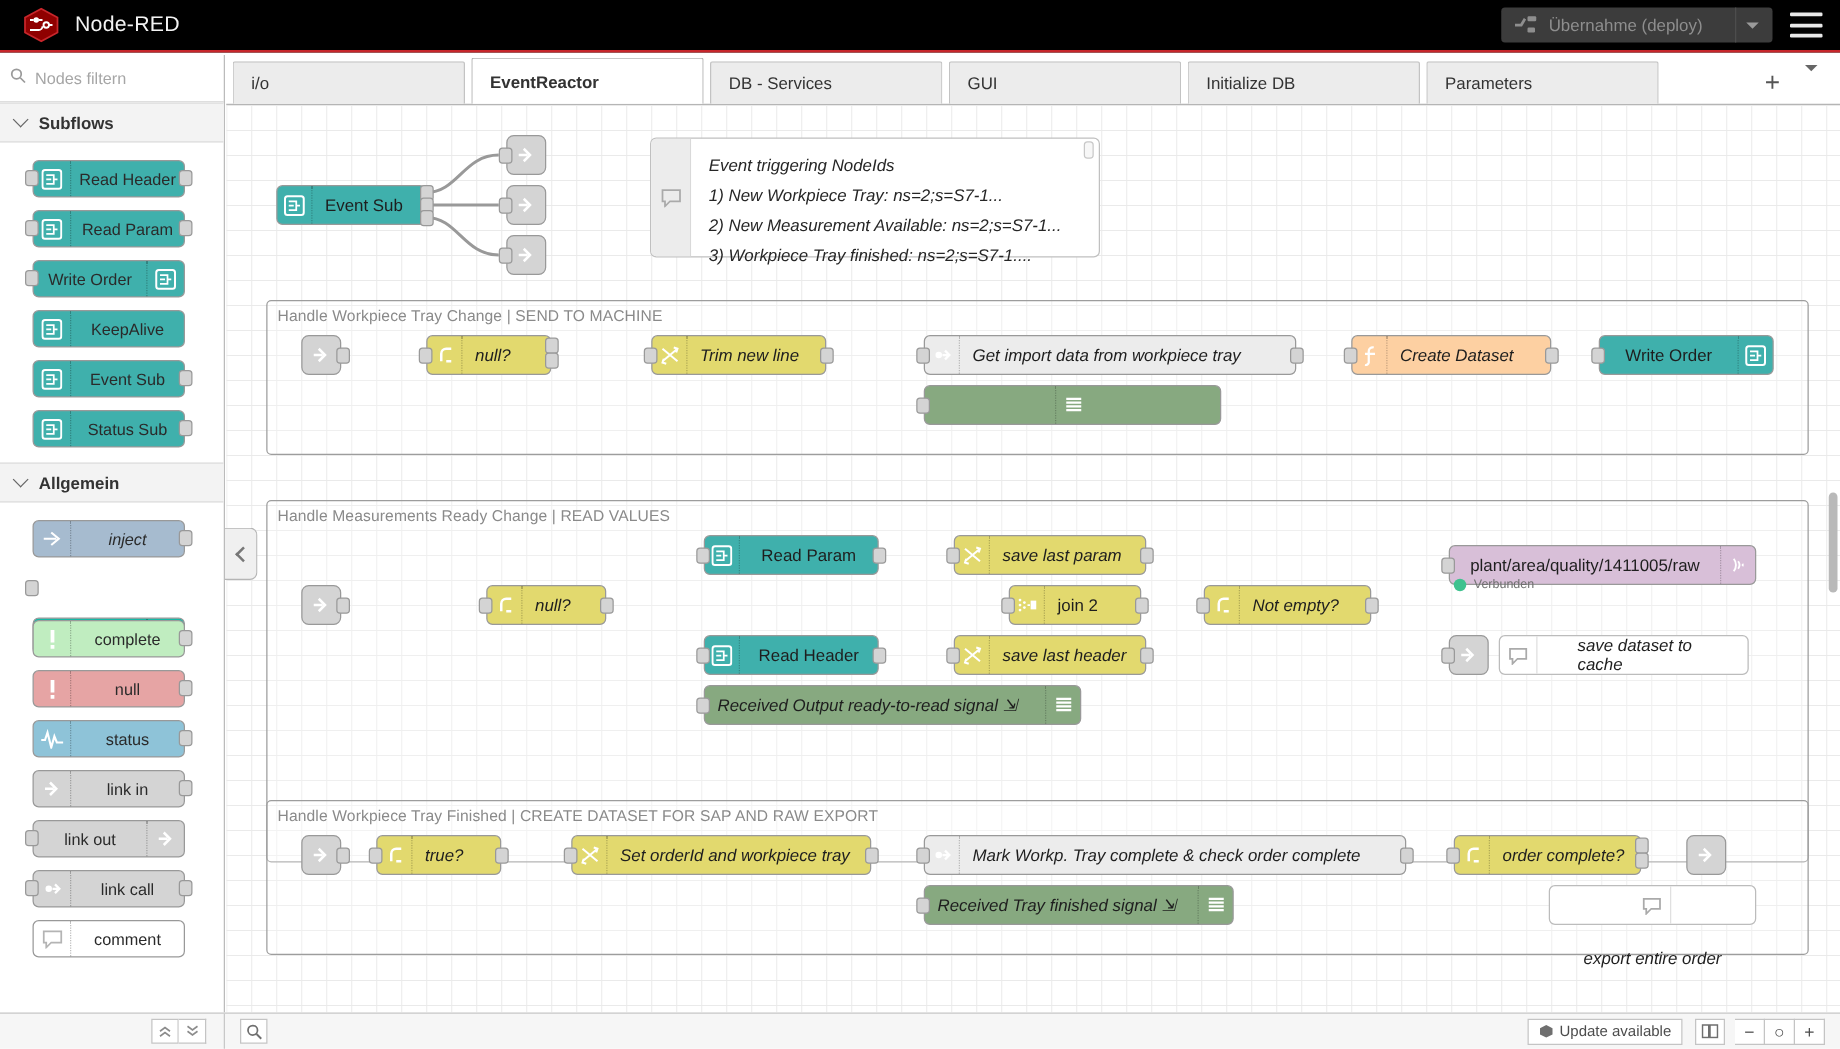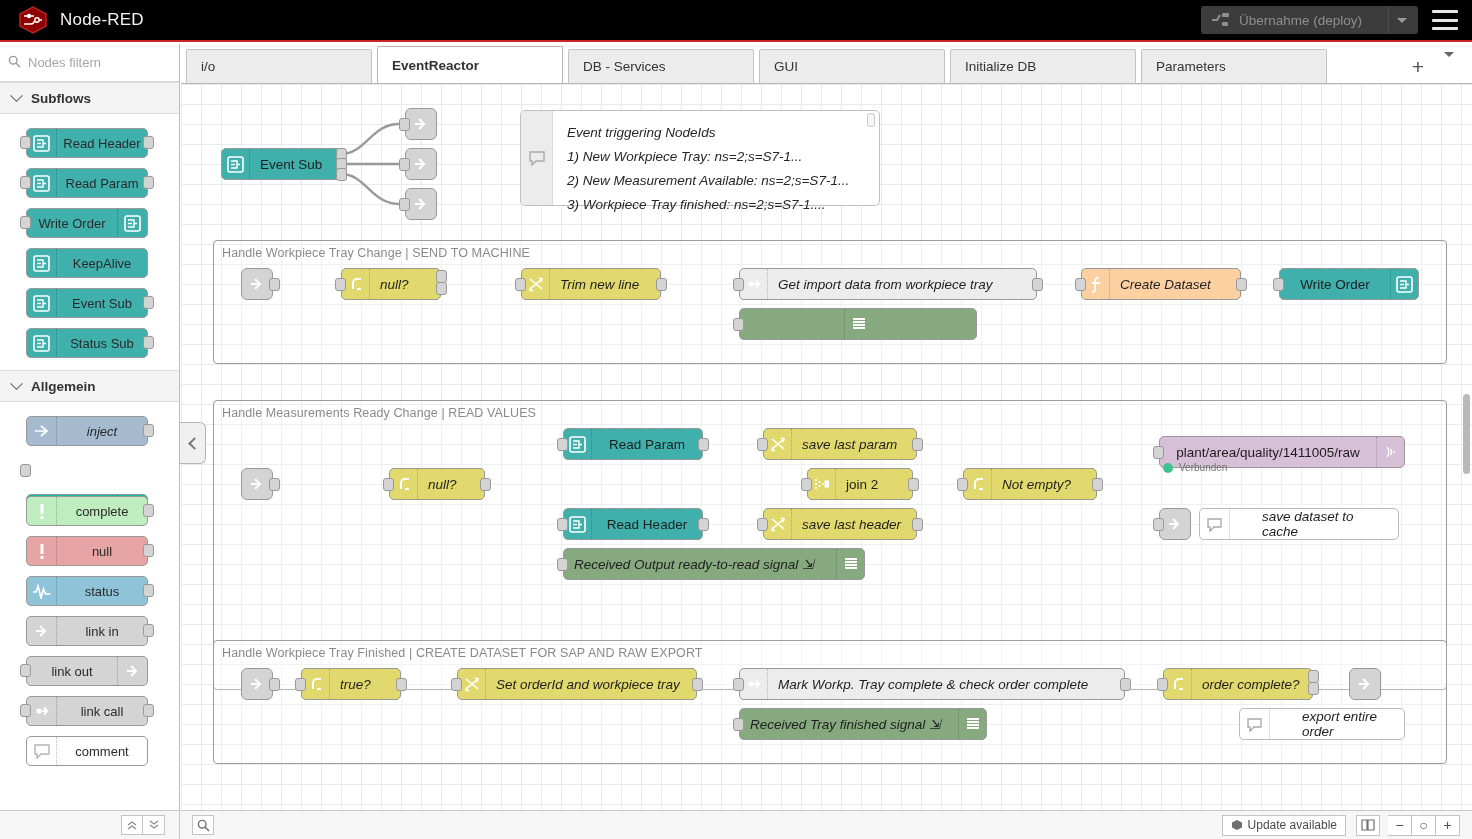--- a/index.html
+++ b/index.html
@@ -887,21 +887,21 @@
     <span class="cport" style="left:976px;top:594px;"></span>
     <span class="cport" style="left:1127px;top:586px;"></span>
     <span class="cport" style="left:1127px;top:598px;"></span>
 
     <div class="linknode" style="left:1168px;top:584px;">
       <svg width="16" height="16" viewBox="0 0 16 16">
         <path d="M2 8 h7 M6 3 l5 5 l-5 5" stroke="#fff" stroke-width="2" fill="none"></path>
       </svg>
     </div>
 
-    <div class="cmtnode" style="left:1058px;top:624px;width:166px;">
+    <div class="cmtnode" style="left:1058px;top:624px;width:166px;flex-direction:column;">
       <span class="bub">
         <svg width="17" height="15" viewBox="0 0 17 15">
           <path d="M2 2 h13 v8 h-7 l-4 4 v-4 h-2 z" fill="none" stroke="#aaa" stroke-width="1.4"></path>
         </svg>
       </span>
       <span class="ctxt">export entire order</span>
     </div>
 
     <div class="node ital" style="left:558px;top:624px;width:248px;background:#87a980;">
       <span class="nlabel">

